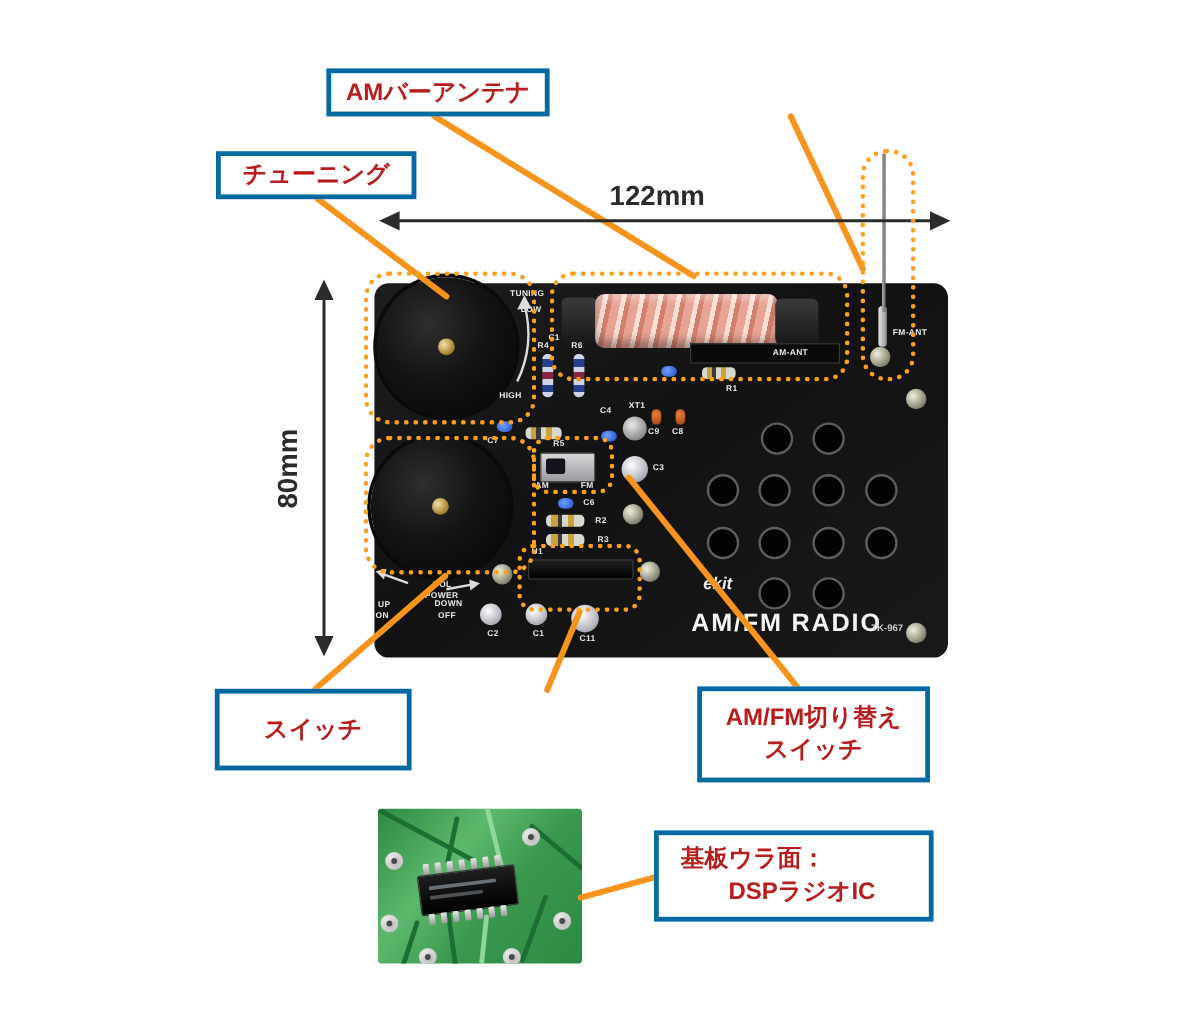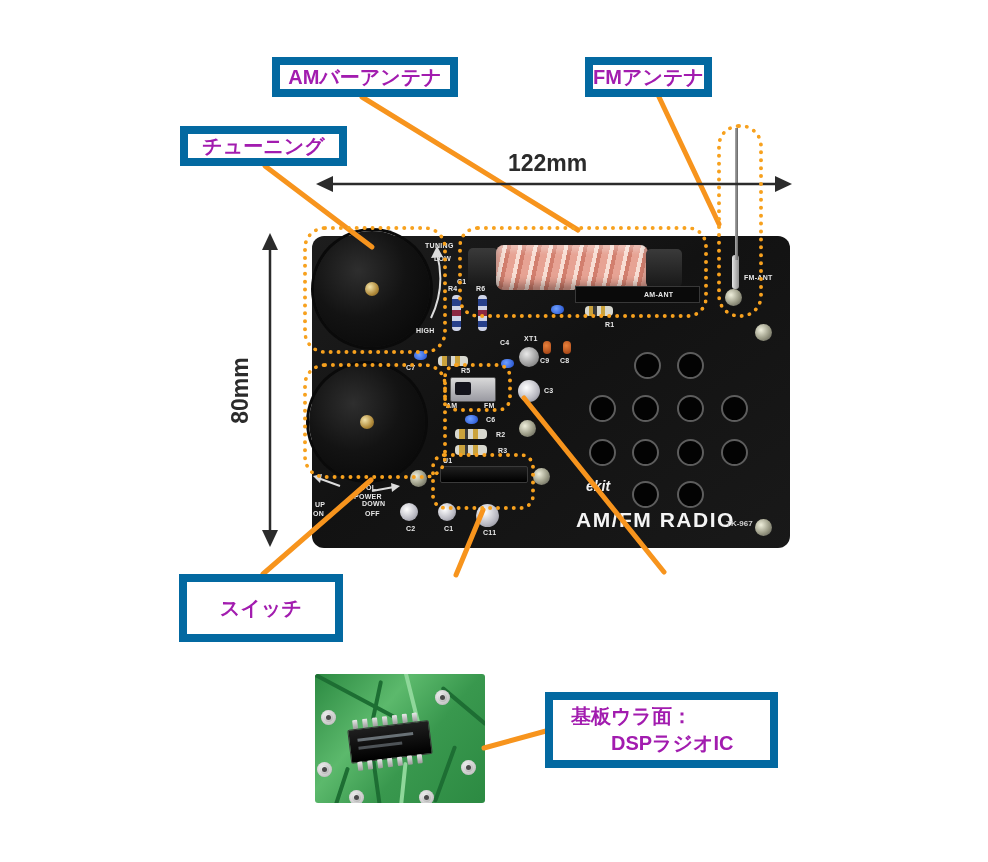--- a/index.html
+++ b/index.html
@@ -1,20 +1,20 @@
 <!DOCTYPE html>
 <html><head>
 <meta charset="utf-8">
 <style>
   html,body{margin:0;padding:0;background:#ffffff;}
   #canvas{position:relative;width:988px;height:862px;background:#ffffff;overflow:hidden;
           font-family:"Liberation Sans",sans-serif;}
   
-  .label-box{position:absolute;background:#ffffff;border:8px solid #0369a1;
-             color:#a21caf;font-weight:bold;display:flex;flex-direction:column;
+  .label-box{position:absolute;background:#ffffff;border:4px solid #0369a1;
+             color:#b91c1c;font-weight:bold;display:flex;flex-direction:column;
              align-items:center;justify-content:center;text-align:center;
              box-sizing:border-box;z-index:10;line-height:1.35;}
   .label-box .ln{white-space:nowrap;}
   
   .dim-text{position:absolute;color:#2b2b2b;font-weight:600;font-size:23px;z-index:4;}
   
   .outline{position:absolute;border:4px dotted #F7A11E;box-sizing:border-box;z-index:6;}
   
   #board{position:absolute;left:312px;top:236px;width:478px;height:312px;
          background:linear-gradient(145deg,#1d1d1d 0%,#121212 45%,#191919 100%);
@@ -235,27 +235,28 @@
   <div class="outline" style="left:303px;top:226px;width:144px;height:128px;border-radius:22px;"></div>
   <div class="outline" style="left:303px;top:363px;width:144px;height:116px;border-radius:22px;"></div>
   <div class="outline" style="left:458px;top:226px;width:250px;height:92px;border-radius:20px;"></div>
   <div class="outline" style="left:717px;top:124px;width:46px;height:194px;border-radius:22px;"></div>
   <div class="outline" style="left:443px;top:363px;width:69px;height:49px;border-radius:14px;"></div>
   <div class="outline" style="left:431px;top:453px;width:104px;height:57px;border-radius:14px;"></div>
 
   <div class="label-box" style="left:272px;top:57px;width:186px;height:40px;font-size:20px;">
     <span class="ln">AMバーアンテナ</span>
   </div>
-  <div class="label-box" style="left:585px;top:57px;width:127px;height:40px;font-size:20px;">
-    <span class="ln">FMアンテナ</span>
-  </div>
   <div class="label-box" style="left:180px;top:126px;width:167px;height:40px;font-size:20px;">
     <span class="ln">チューニング</span>
   </div>
   <div class="label-box" style="left:179px;top:574px;width:164px;height:68px;font-size:20px;">
+    <span class="ln">スイッチ</span>
+  </div>
+  <div class="label-box" style="left:581px;top:572px;width:194px;height:80px;font-size:20px;">
+    <span class="ln">AM/FM切り替え</span>
     <span class="ln">スイッチ</span>
   </div>
   <div class="label-box" style="left:545px;top:692px;width:233px;height:76px;font-size:20px;align-items:flex-start;padding-left:18px;">
     <span class="ln">基板ウラ面：</span>
     <span class="ln" style="margin-left:40px;">DSPラジオIC</span>
   </div>
 
   <span class="dim-text" style="left:508px;top:150px;">122mm</span>
   <span class="dim-text" style="left:207px;top:377px;transform:rotate(-90deg);transform-origin:center;">80mm</span>
 

